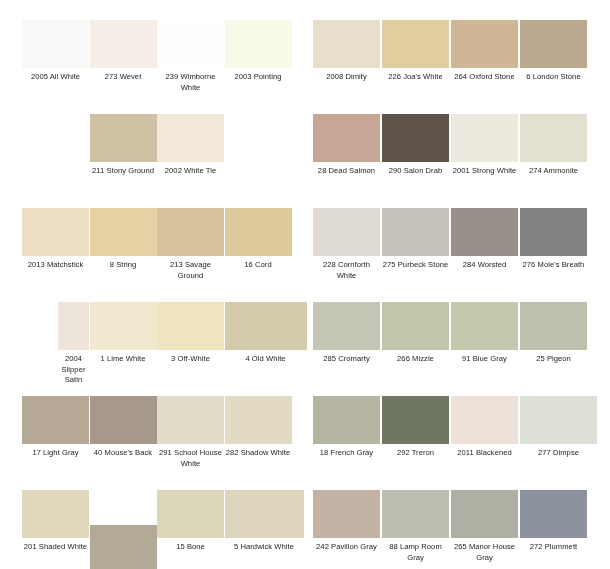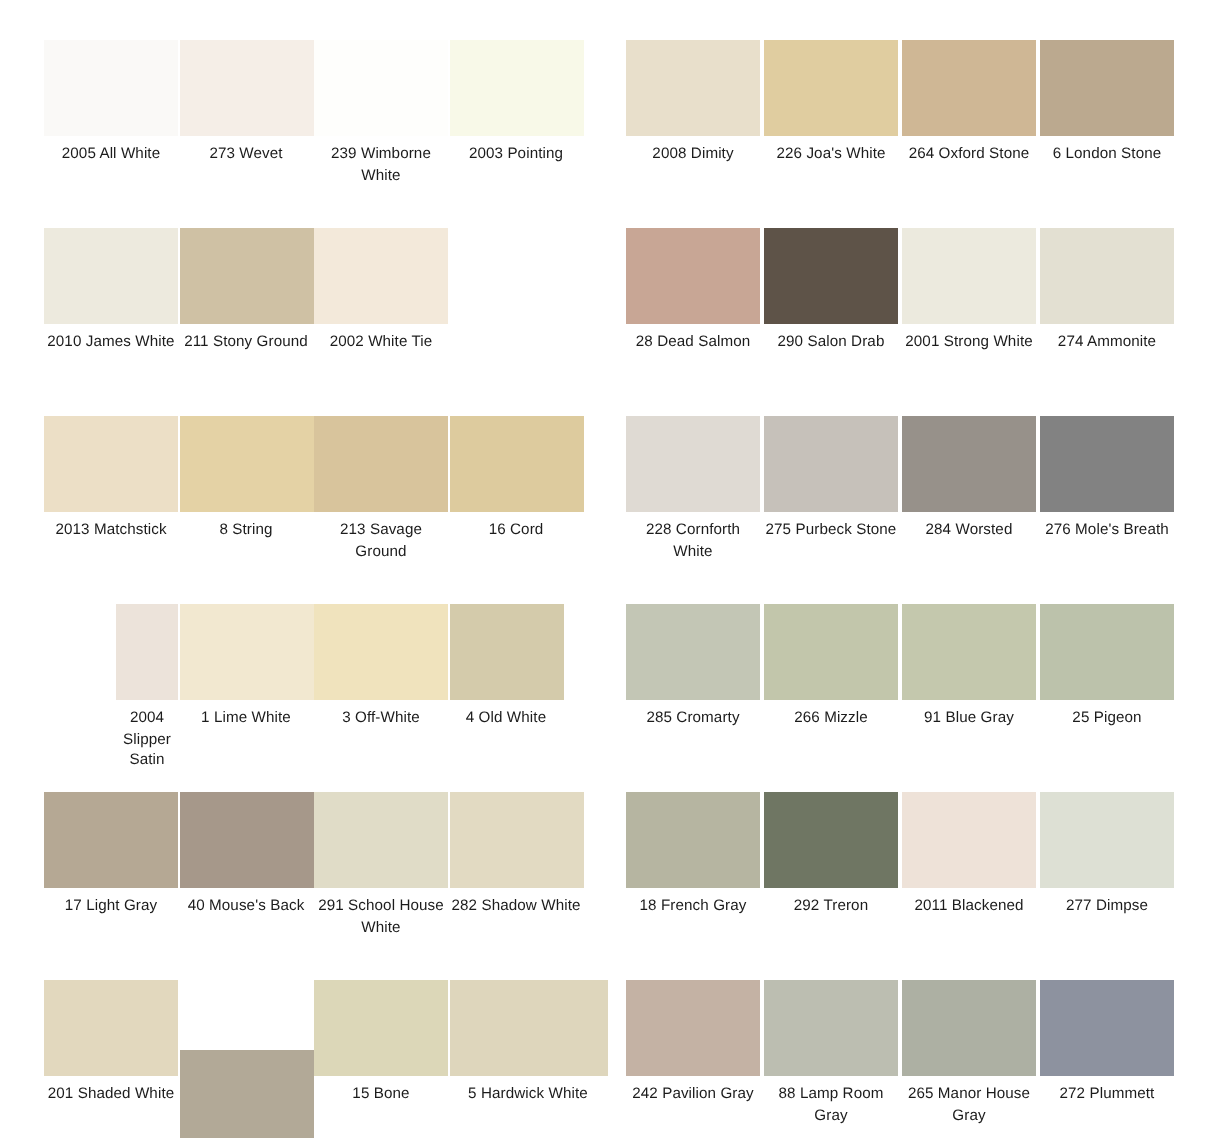--- a/index.html
+++ b/index.html
@@ -61,24 +61,20 @@
         <div class="swatch-label">273 Wevet</div>
       </div>
       <div class="swatch-cell" style="left: 157px; top: 20px; width: 67px;">
         <div class="swatch-chip" style="height: 48px; background: rgb(254, 254, 252);"></div>
         <div class="swatch-label">239 Wimborne White</div>
       </div>
       <div class="swatch-cell" style="left: 224.5px; top: 20px; width: 67px;">
         <div class="swatch-chip" style="height: 48px; background: rgb(248, 249, 232);"></div>
         <div class="swatch-label">2003 Pointing</div>
       </div>
-      <div class="swatch-cell" style="left: 22px; top: 114px; width: 67px;">
-        <div class="swatch-chip" style="height: 48px; background: rgb(237, 234, 222);"></div>
-        <div class="swatch-label">2010 James White</div>
-      </div>
       <div class="swatch-cell" style="left: 89.5px; top: 114px; width: 67px;">
         <div class="swatch-chip" style="height: 48px; background: rgb(207, 193, 164);"></div>
         <div class="swatch-label">211 Stony Ground</div>
       </div>
       <div class="swatch-cell" style="left: 157px; top: 114px; width: 67px;">
         <div class="swatch-chip" style="height: 48px; background: rgb(243, 233, 218);"></div>
         <div class="swatch-label">2002 White Tie</div>
       </div>
       <div class="swatch-cell" style="left: 22px; top: 208px; width: 67px;">
         <div class="swatch-chip" style="height: 48px; background: rgb(236, 223, 198);"></div>
@@ -101,21 +97,21 @@
         <div class="swatch-label">2004    Slipper Satin</div>
       </div>
       <div class="swatch-cell" style="left: 89.5px; top: 302px; width: 67px;">
         <div class="swatch-chip" style="height: 48px; background: rgb(242, 232, 208);"></div>
         <div class="swatch-label">1 Lime White</div>
       </div>
       <div class="swatch-cell" style="left: 157px; top: 302px; width: 67px;">
         <div class="swatch-chip" style="height: 48px; background: rgb(240, 227, 189);"></div>
         <div class="swatch-label">3 Off-White</div>
       </div>
-      <div class="swatch-cell" style="left: 224.5px; top: 302px; width: 57px;">
+      <div class="swatch-cell" style="left: 224.5px; top: 302px; width: 82px;">
         <div class="swatch-chip" style="height: 48px; background: rgb(212, 203, 171);"></div>
         <div class="swatch-label">4 Old White</div>
       </div>
       <div class="swatch-cell" style="left: 22px; top: 396px; width: 67px;">
         <div class="swatch-chip" style="height: 48px; background: rgb(181, 168, 148);"></div>
         <div class="swatch-label">17 Light Gray</div>
       </div>
       <div class="swatch-cell" style="left: 89.5px; top: 396px; width: 67px;">
         <div class="swatch-chip" style="height: 48px; background: rgb(166, 152, 138);"></div>
         <div class="swatch-label">40 Mouse's Back</div>
@@ -215,21 +211,21 @@
         <div class="swatch-label">18 French Gray</div>
       </div>
       <div class="swatch-cell" style="left: 77px; top: 396px; width: 67px;">
         <div class="swatch-chip" style="height: 48px; background: rgb(111, 118, 99);"></div>
         <div class="swatch-label">292 Treron</div>
       </div>
       <div class="swatch-cell" style="left: 146px; top: 396px; width: 67px;">
         <div class="swatch-chip" style="height: 48px; background: rgb(238, 226, 216);"></div>
         <div class="swatch-label">2011 Blackened</div>
       </div>
-      <div class="swatch-cell" style="left: 215px; top: 396px; width: 67px;">
+      <div class="swatch-cell" style="left: 215px; top: 396px; width: 77px;">
         <div class="swatch-chip" style="height: 48px; background: rgb(221, 224, 212);"></div>
         <div class="swatch-label">277 Dimpse</div>
       </div>
       <div class="swatch-cell" style="left: 8px; top: 490px; width: 67px;">
         <div class="swatch-chip" style="height: 48px; background: rgb(196, 178, 164);"></div>
         <div class="swatch-label">242 Pavilion Gray</div>
       </div>
       <div class="swatch-cell" style="left: 77px; top: 490px; width: 67px;">
         <div class="swatch-chip" style="height: 48px; background: rgb(188, 190, 177);"></div>
         <div class="swatch-label">88 Lamp Room Gray</div>

